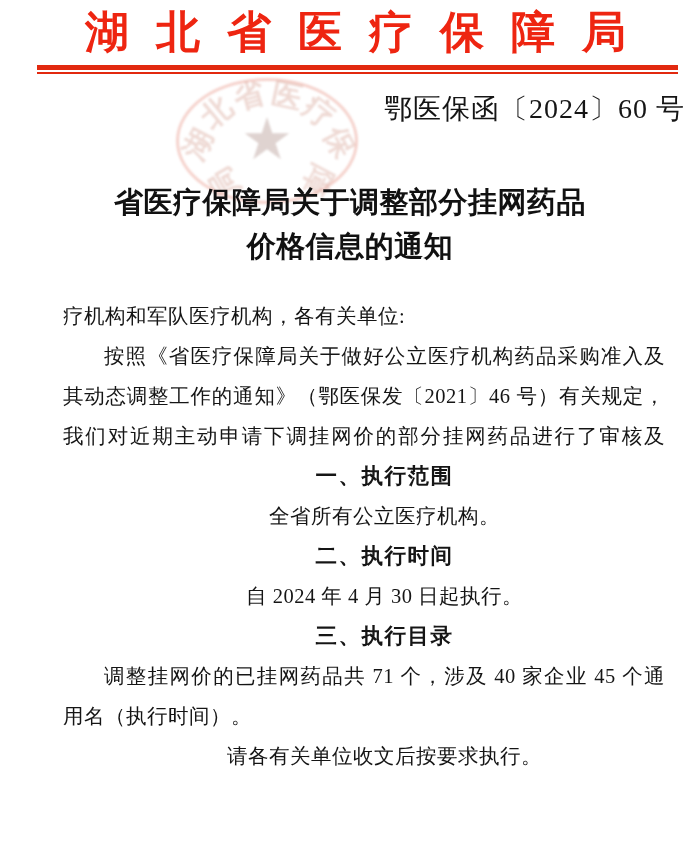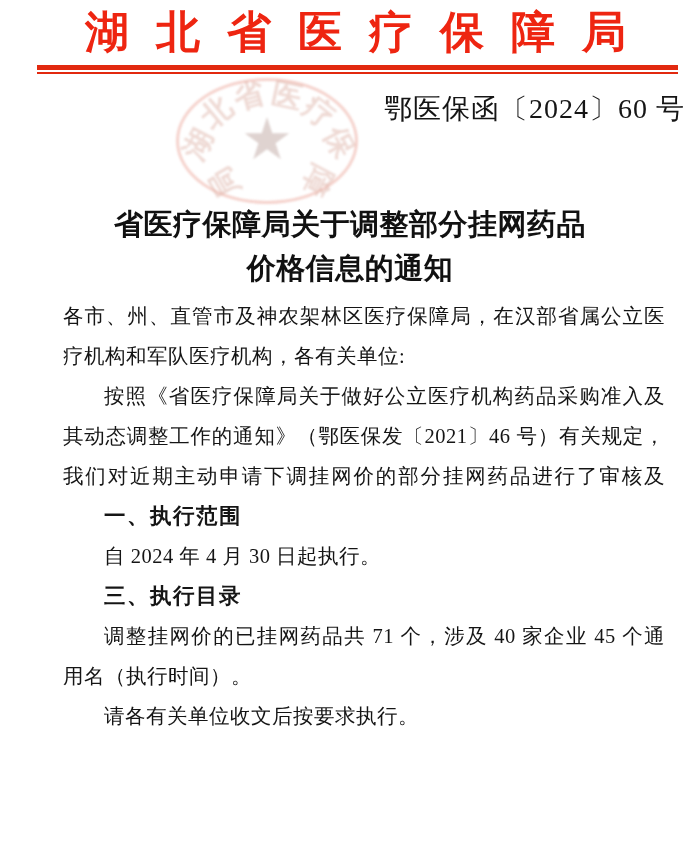--- a/index.html
+++ b/index.html
@@ -58,21 +58,21 @@
   .seal .g1{left:8px;top:46px;transform:rotate(-62deg);}
   .seal .g2{left:26px;top:14px;transform:rotate(-40deg);}
   .seal .g3{left:58px;top:-2px;transform:rotate(-16deg);}
   .seal .g4{left:96px;top:-2px;transform:rotate(12deg);}
   .seal .g5{left:128px;top:14px;transform:rotate(38deg);}
   .seal .g6{left:148px;top:44px;transform:rotate(62deg);}
   .seal .g7{left:126px;top:82px;transform:rotate(118deg);}
   .seal .g8{left:34px;top:84px;transform:rotate(-120deg);}
   
   .doc-title{
-    position:absolute;top:202px;left:0;right:0;
+    position:absolute;top:180px;left:0;right:0;
     text-align:center;
     font-size:29px;font-weight:bold;
     line-height:44px;
     color:#111;
     letter-spacing:0.5px;
   }
   
   .body-text{
     position:absolute;top:296px;left:63px;width:602px;
     font-size:20.5px;
@@ -81,21 +81,21 @@
     height:40px;line-height:40px;
     white-space:nowrap;
     letter-spacing:0.5px;
   }
   .line.just{
     white-space:normal;
     text-align:justify;
     text-align-last:justify;
     overflow:hidden;
   }
-  .line.indent{text-indent:41px;}
+  .line.indent{text-indent:41px;text-align:center;}
   .line.hei{
     font-family:"Liberation Sans","DejaVu Sans",sans-serif;
     font-weight:bold;
     font-size:21.5px;
     letter-spacing:1.5px;
   }
 </style>
 </head>
 <body>
 
@@ -123,26 +123,27 @@
     <span class="g g7">障</span>
     <span class="g g8">局</span>
   </div>
 
   <div class="doc-title">
     <div>省医疗保障局关于调整部分挂网药品</div>
     <div>价格信息的通知</div>
   </div>
 
   <div class="body-text">
-    <div class="line just">各市、州、直管市及神农架林区医疗保障局，在汉部省属公立医</div>
     <div class="line">疗机构和军队医疗机构，各有关单位:</div>
     <div class="line indent just">按照《省医疗保障局关于做好公立医疗机构药品采购准入及</div>
     <div class="line just">其动态调整工作的通知》（鄂医保发〔2021〕46 号）有关规定，</div>
     <div class="line just">我们对近期主动申请下调挂网价的部分挂网药品进行了审核及</div>
     <div class="line indent hei">一、执行范围</div>
+    <div class="line indent">全省所有公立医疗机构。</div>
+    <div class="line indent hei">二、执行时间</div>
     <div class="line indent">自 2024 年 4 月 30 日起执行。</div>
     <div class="line indent hei">三、执行目录</div>
     <div class="line indent just">调整挂网价的已挂网药品共 71 个，涉及 40 家企业 45 个通</div>
     <div class="line">用名（执行时间）。</div>
     <div class="line indent">请各有关单位收文后按要求执行。</div>
   </div>
 
 </div>
 
 </body></html>

